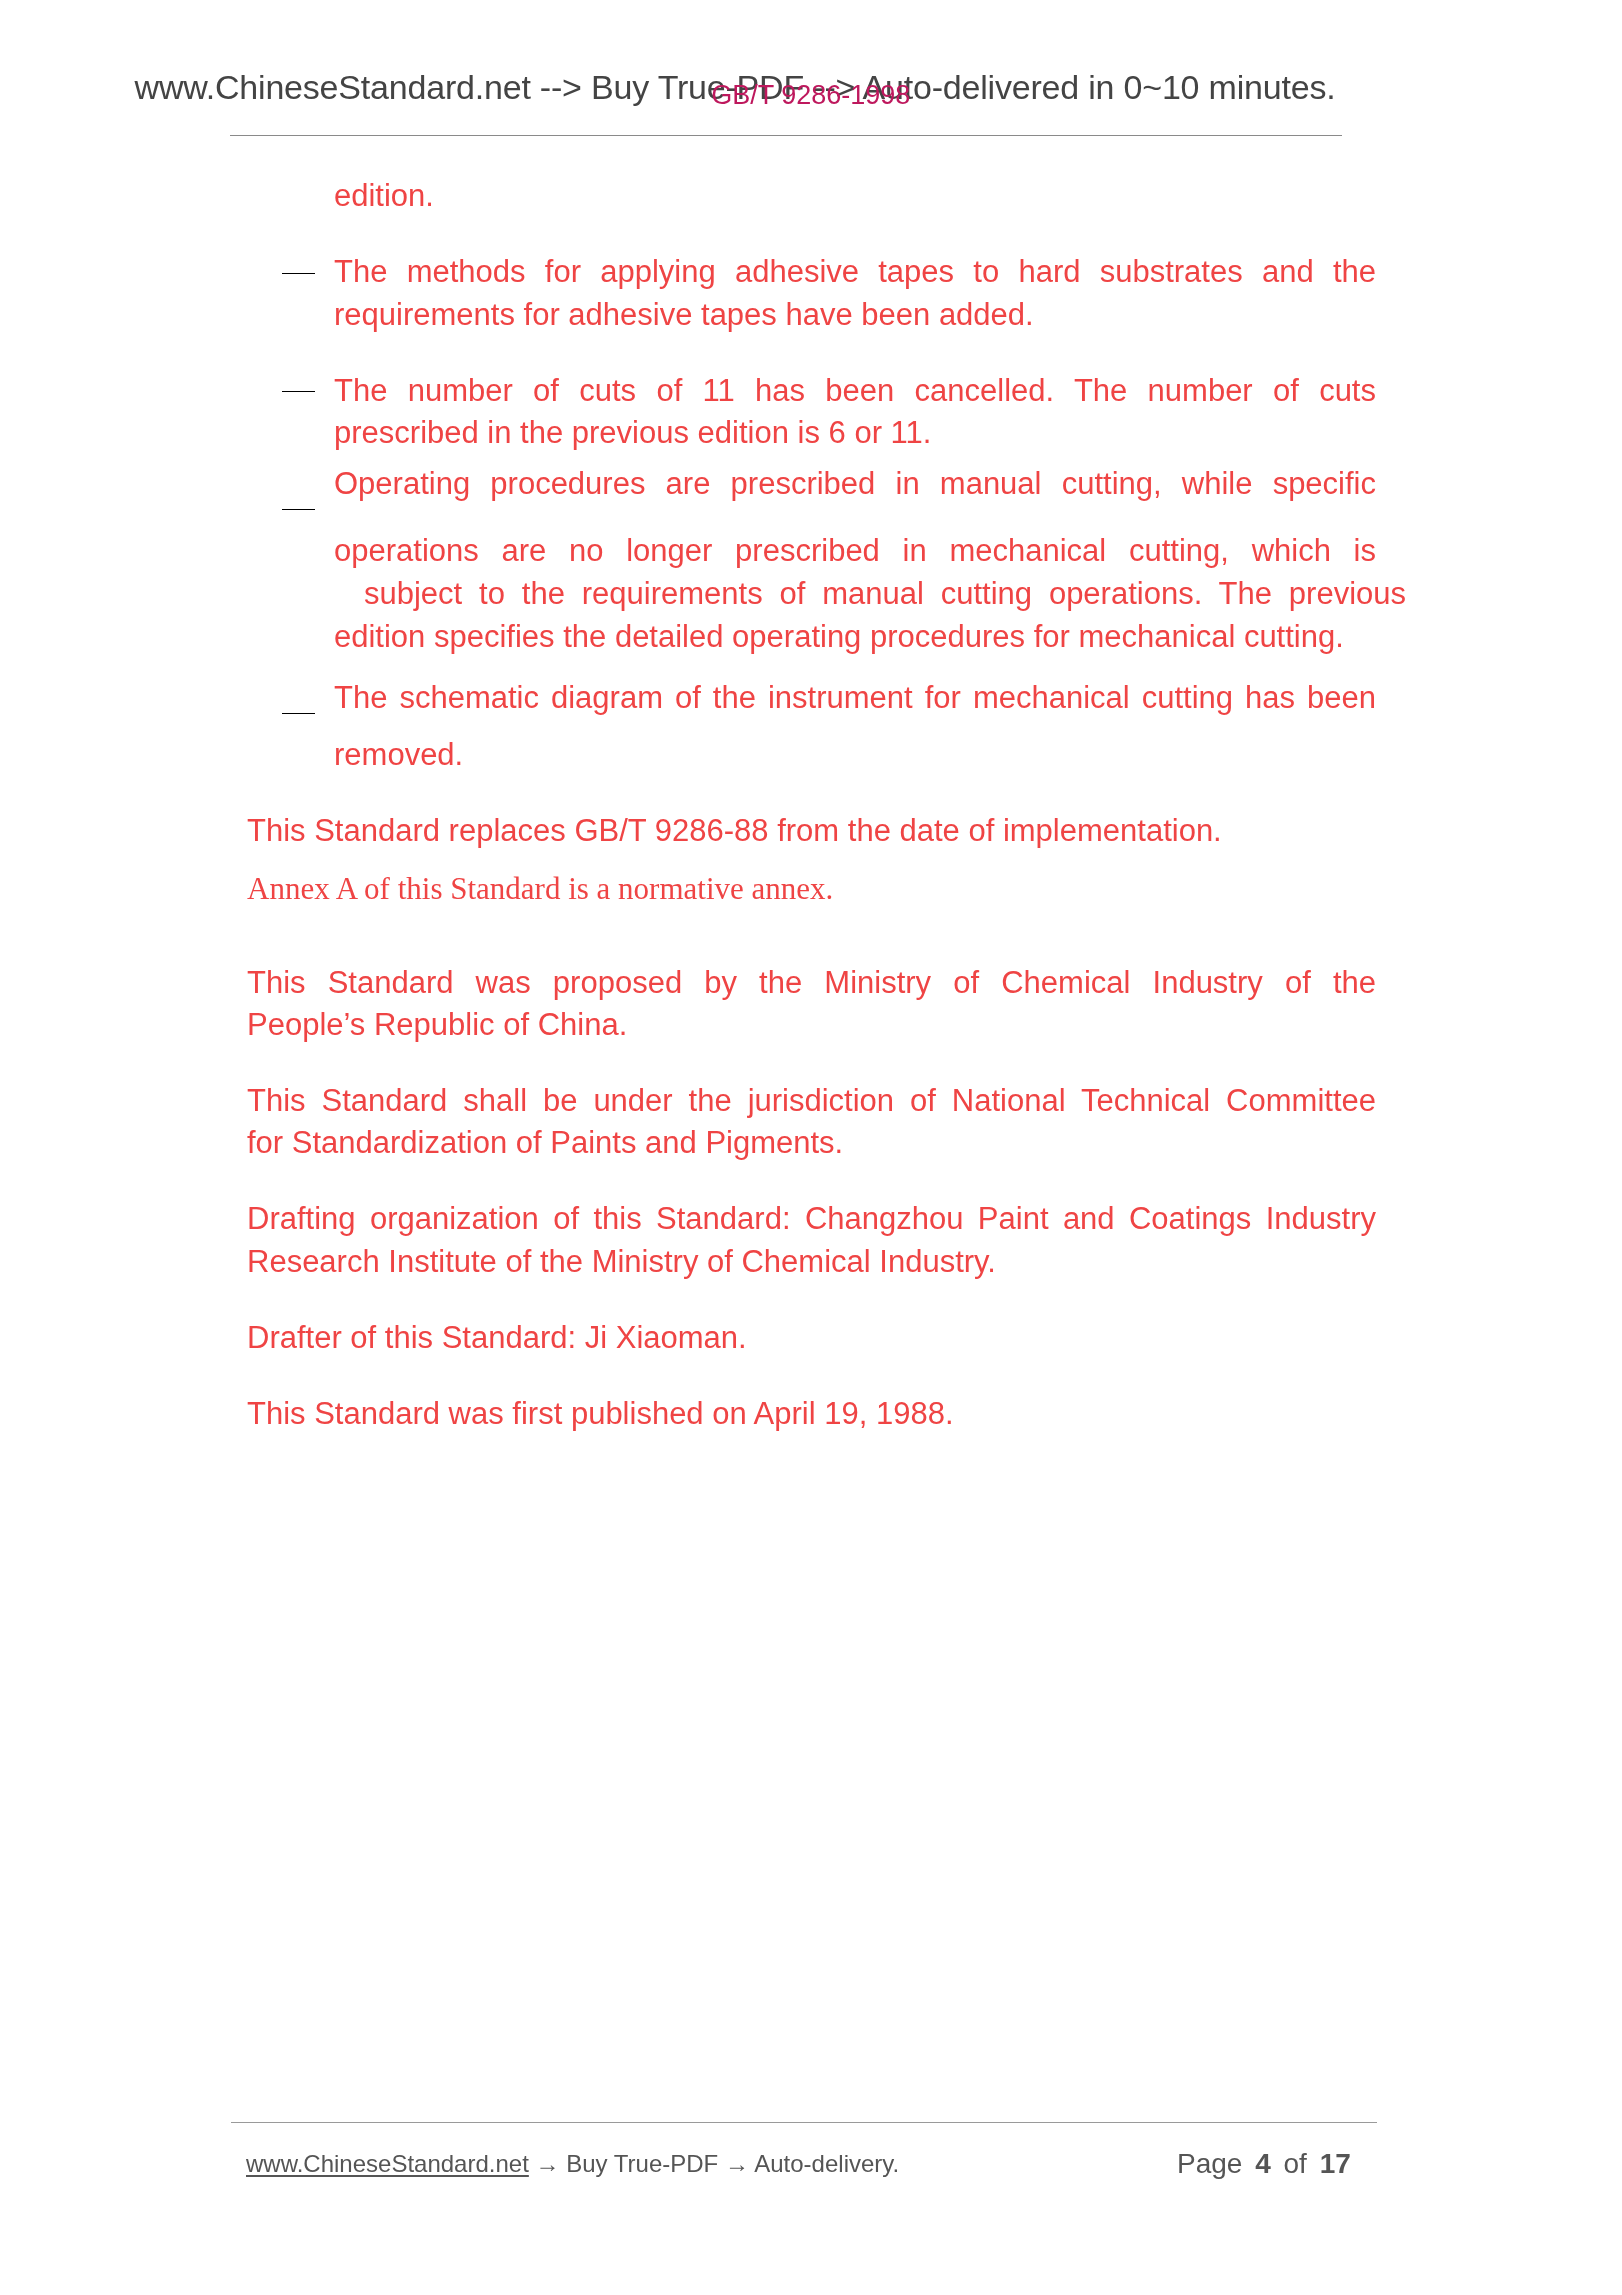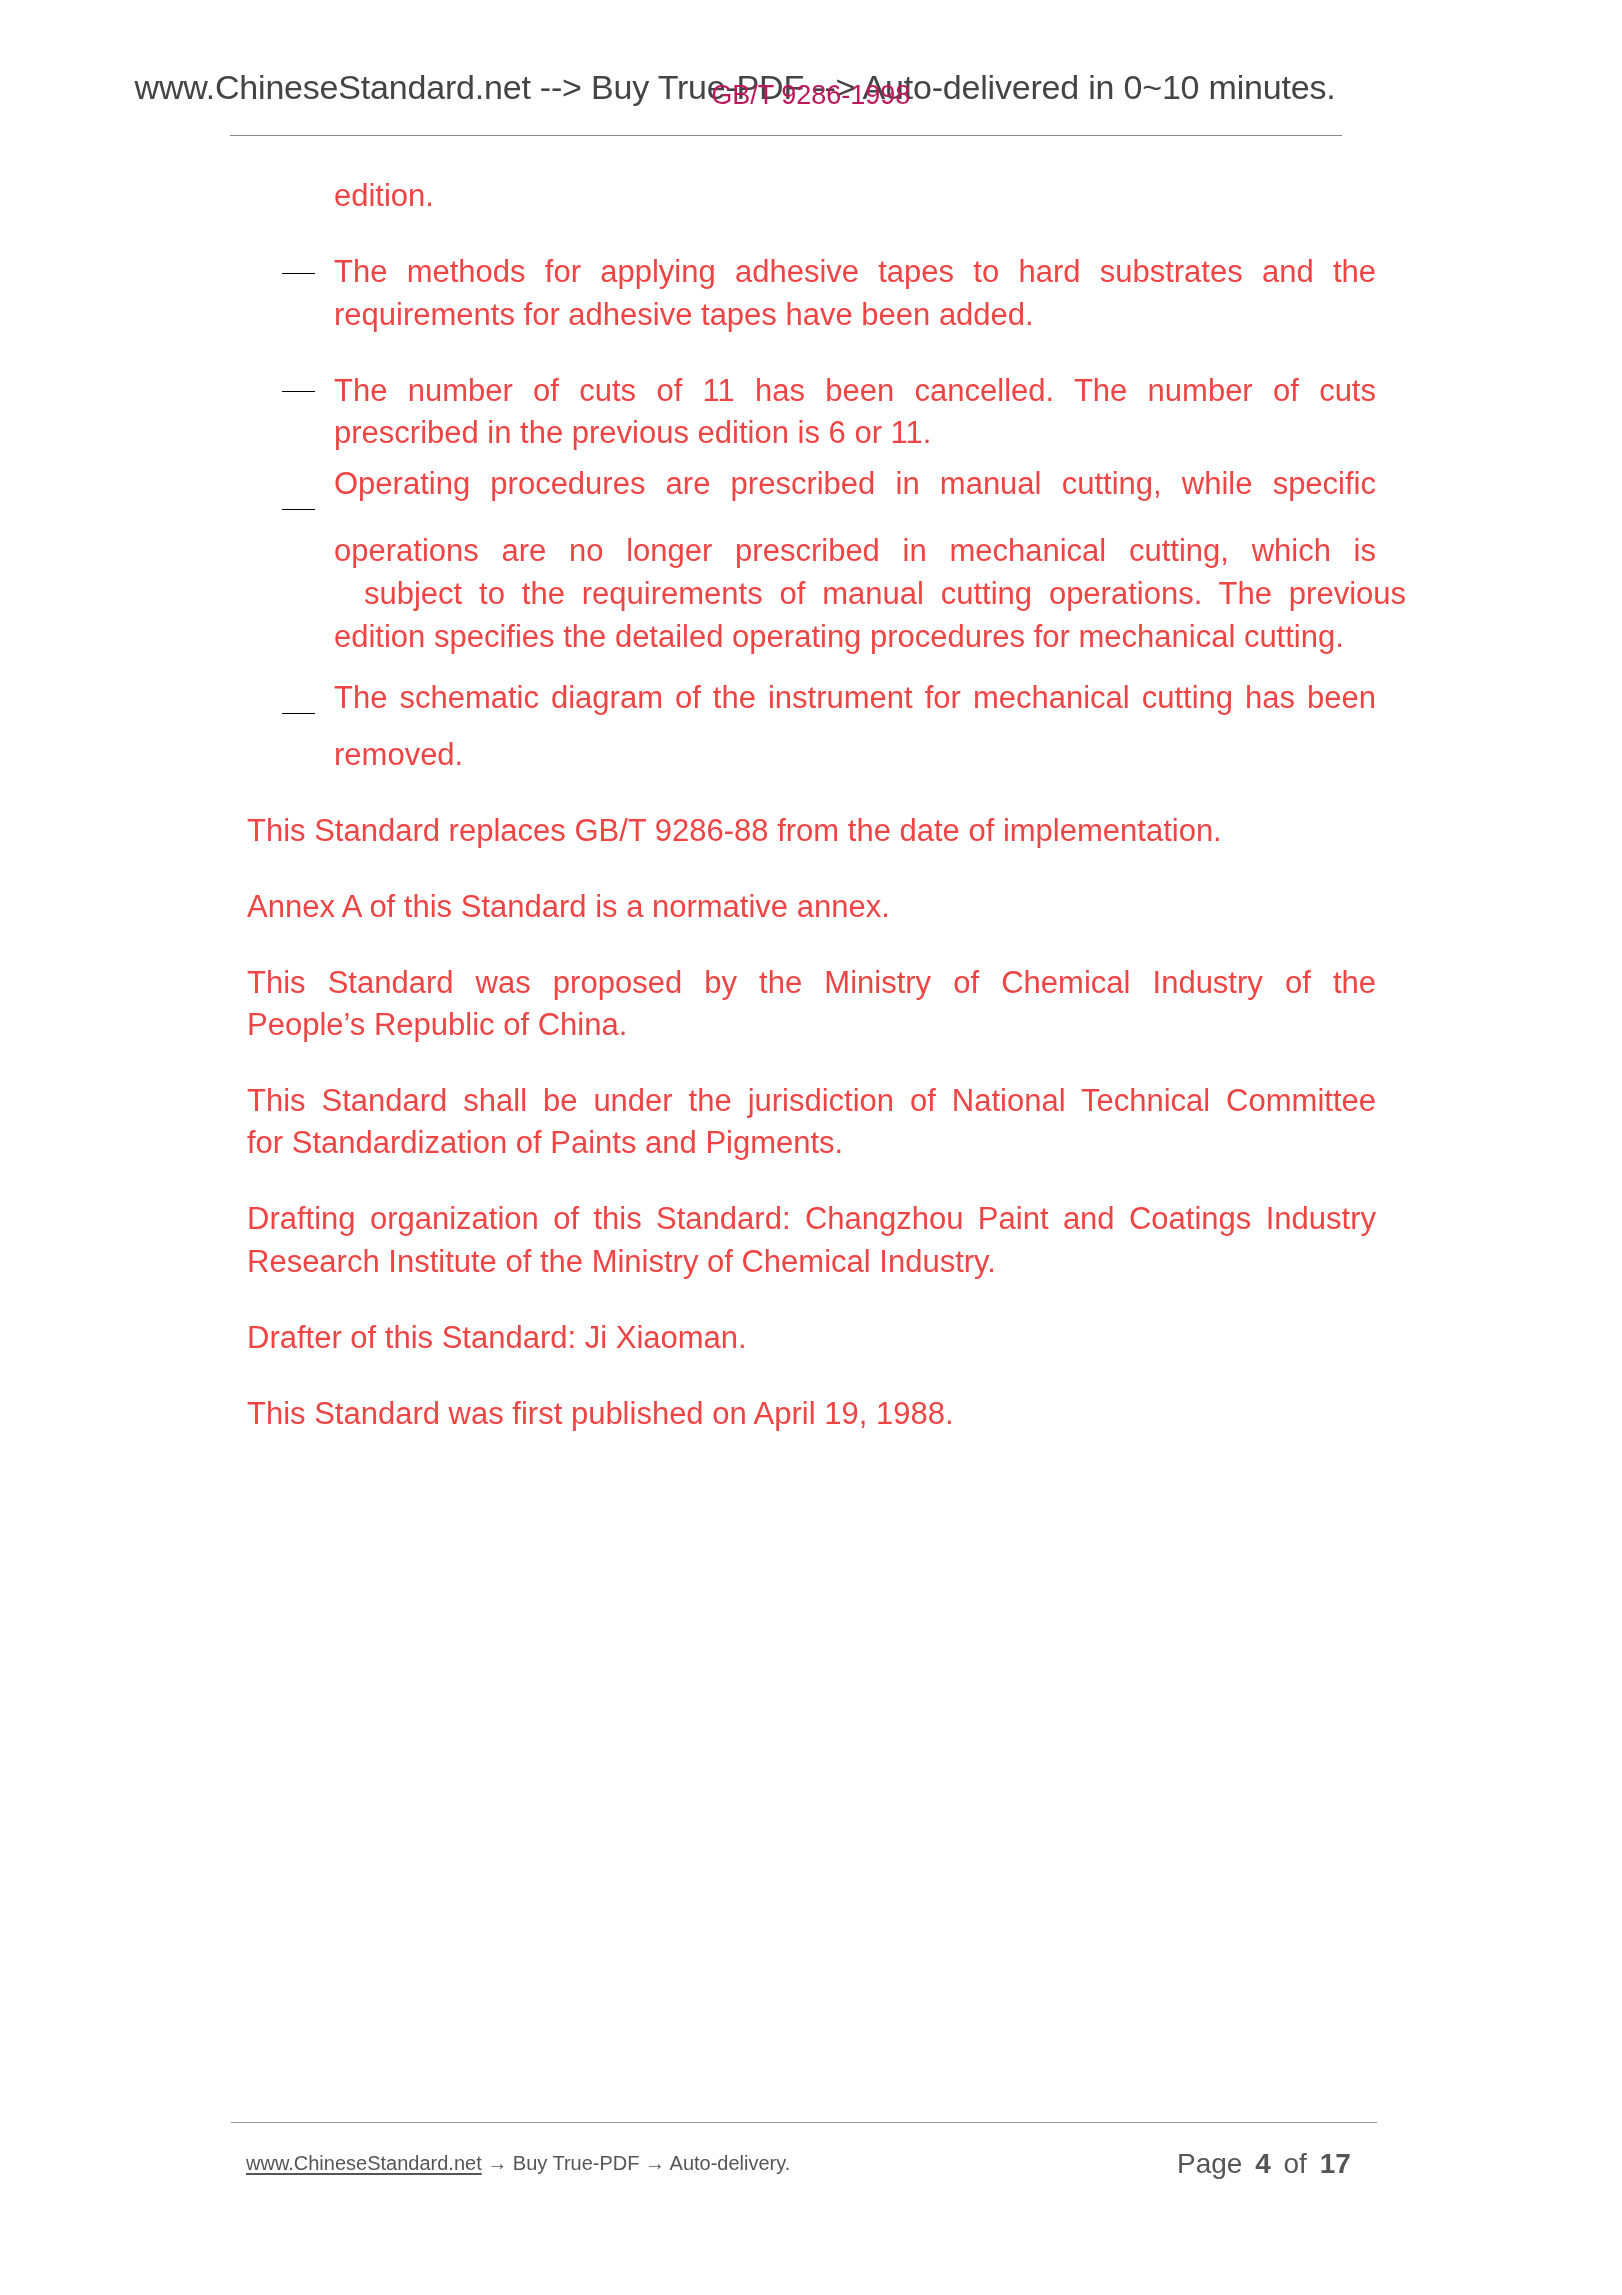--- a/index.html
+++ b/index.html
@@ -88,21 +88,21 @@
       left: 231px;
       top: 2122px;
       width: 1146px;
       height: 0;
       border-top: 1.7px solid #9a9a9a;
     }
     .footer-left {
       position: absolute;
       left: 246px;
       top: 2145px;
-      font-size: 20px;
+      font-size: 24px;
       line-height: 37px;
       color: #555555;
       white-space: nowrap;
     }
     .footer-left a {
       color: #555555;
       text-decoration: underline;
       text-decoration-thickness: 1.7px;
       text-underline-offset: 3.3px;
     }
@@ -155,21 +155,21 @@
   </div>
 
   <div class="bullet-item">
     <div class="dash" style="top:713px;"></div>
     <div class="line bullet-line justify" style="top:676px;">The schematic diagram of the instrument for mechanical cutting has been</div>
     <div class="line bullet-line" style="top:733px;">removed.</div>
   </div>
 
   <div class="line para-line" style="top:809px;">This Standard replaces GB/T 9286-88 from the date of implementation.</div>
 
-  <div class="line para-line" style="top:885px;">Annex A of this Standard is a normative annex.</div>
+  <div class="line para-line" style="top:867px;font-family:Liberation Serif, serif;">Annex A of this Standard is a normative annex.</div>
 
   <div class="line para-line justify" style="top:961px;">This Standard was proposed by the Ministry of Chemical Industry of the</div>
   <div class="line para-line" style="top:1003px;">People’s Republic of China.</div>
 
   <div class="line para-line justify" style="top:1079px;">This Standard shall be under the jurisdiction of National Technical Committee</div>
   <div class="line para-line" style="top:1121px;">for Standardization of Paints and Pigments.</div>
 
   <div class="line para-line justify" style="top:1197px;">Drafting organization of this Standard: Changzhou Paint and Coatings Industry</div>
   <div class="line para-line" style="top:1240px;">Research Institute of the Ministry of Chemical Industry.</div>
 

